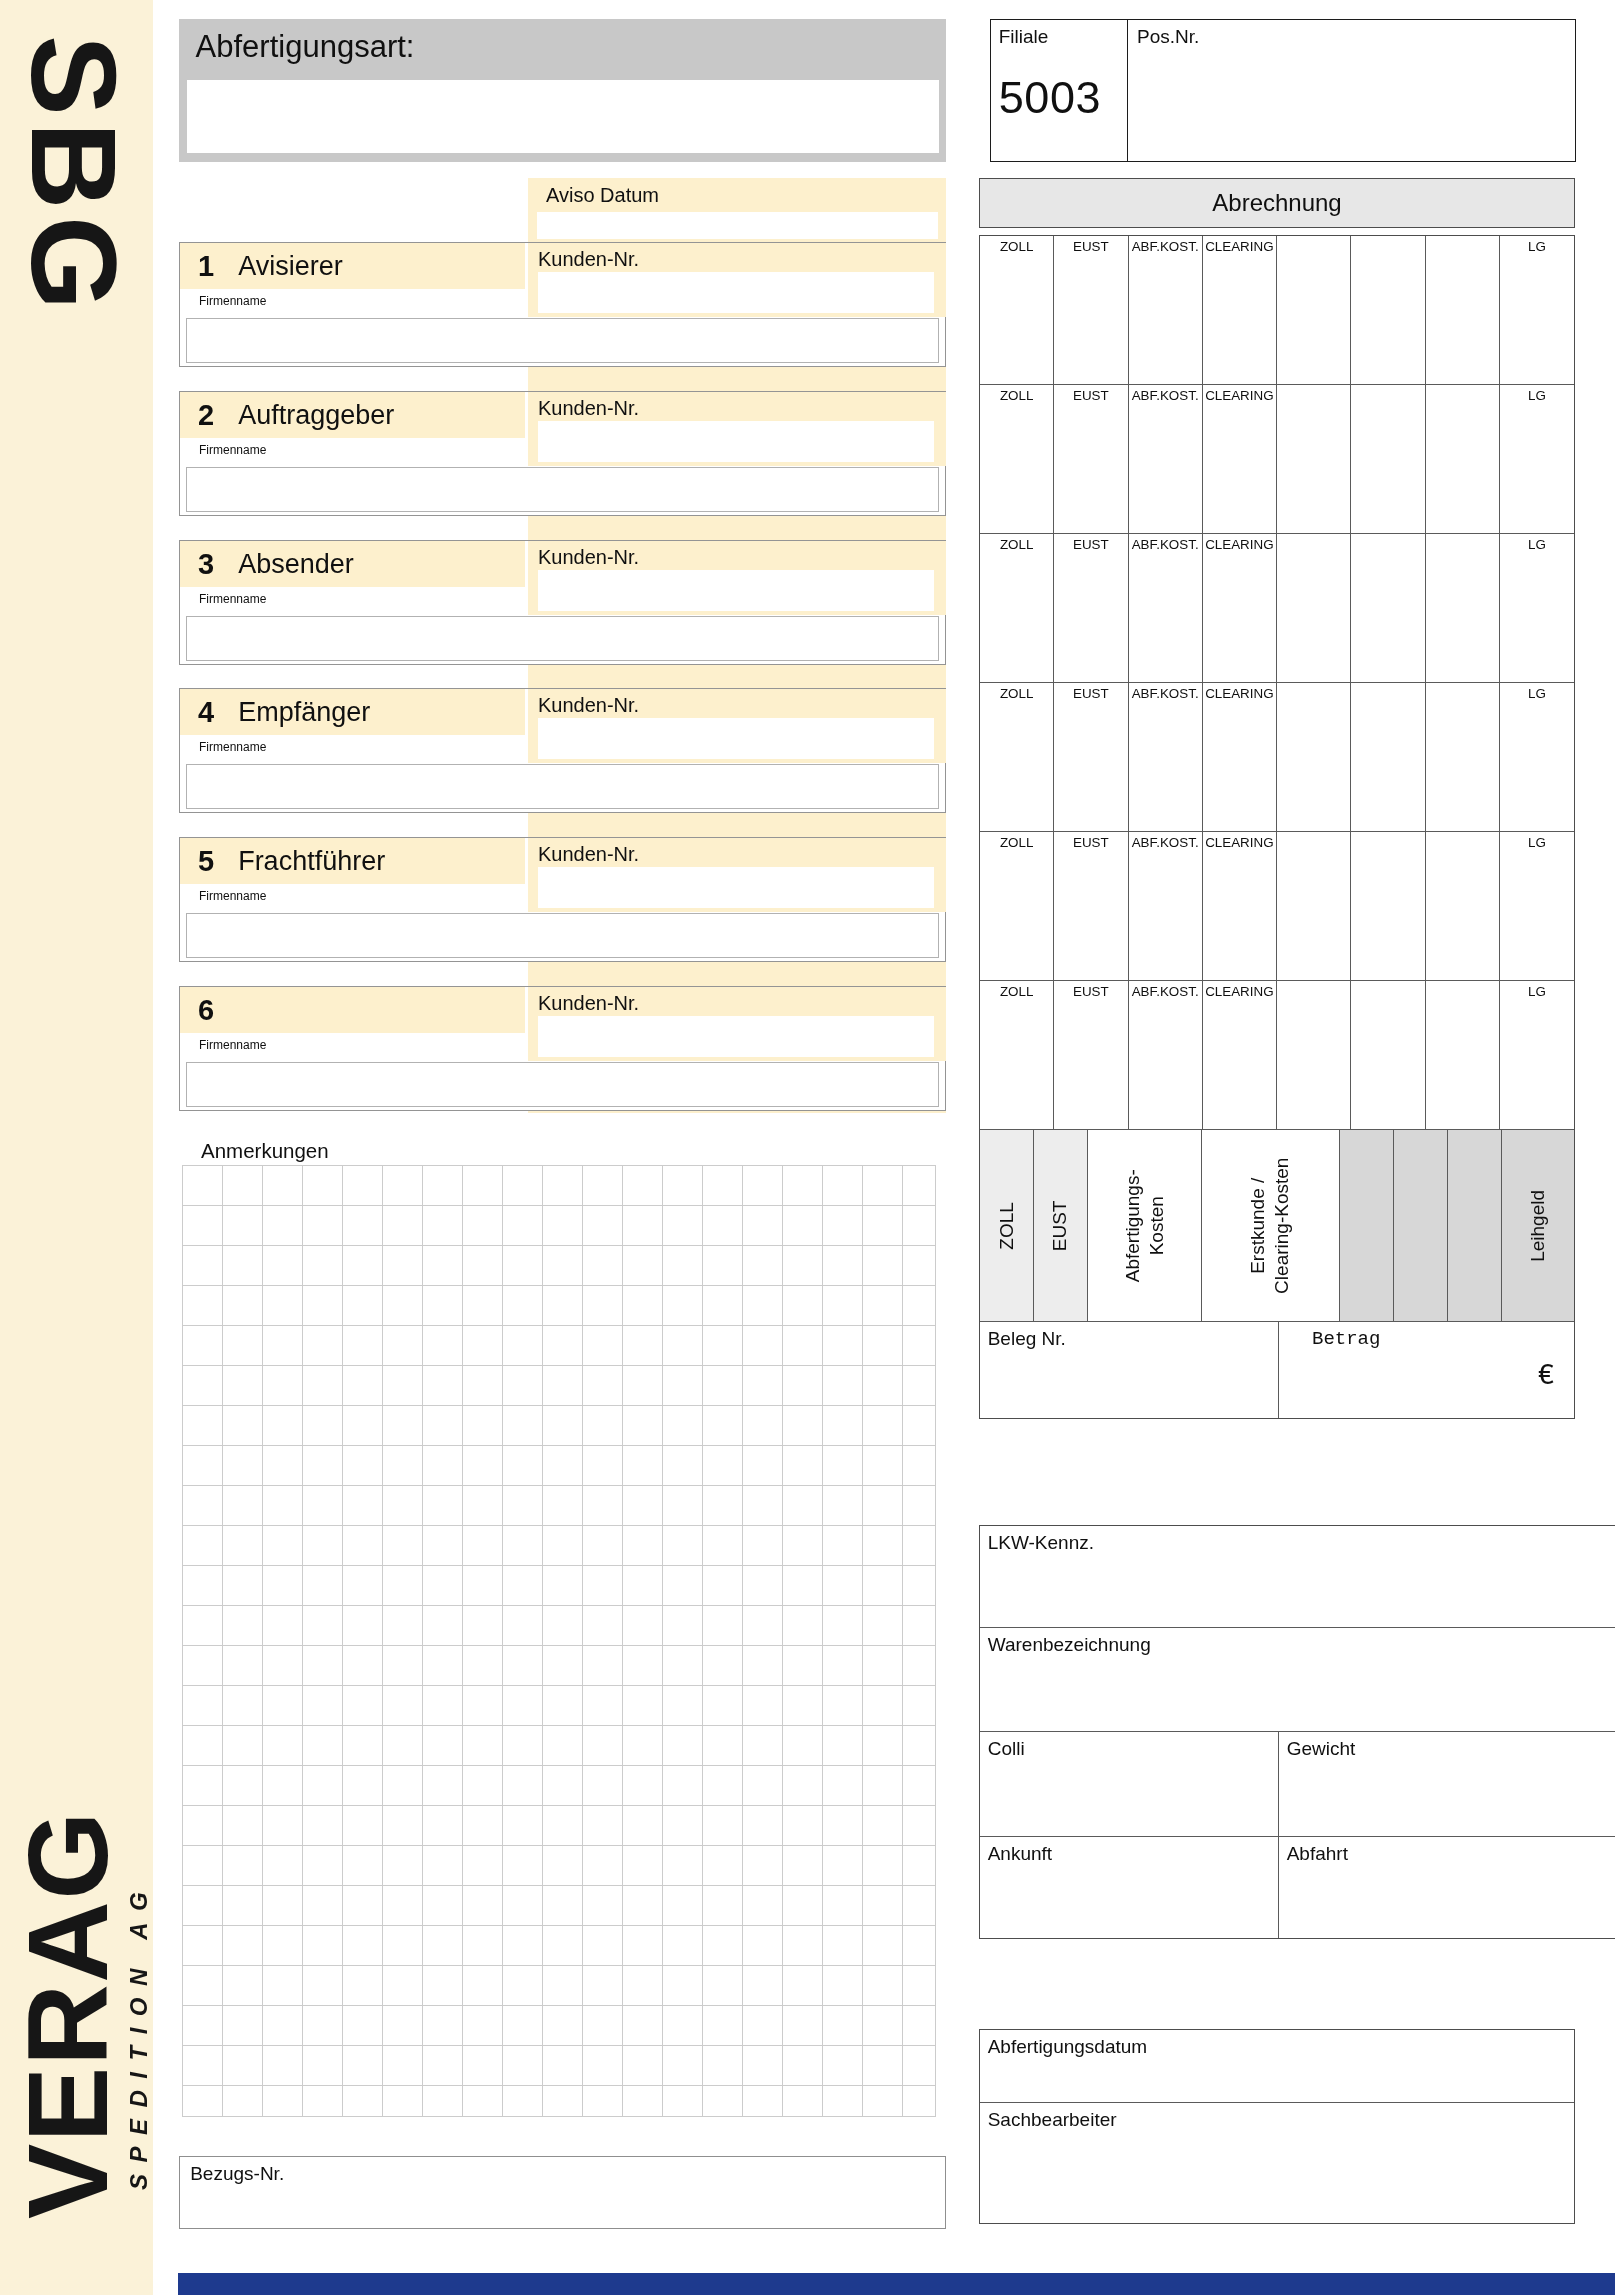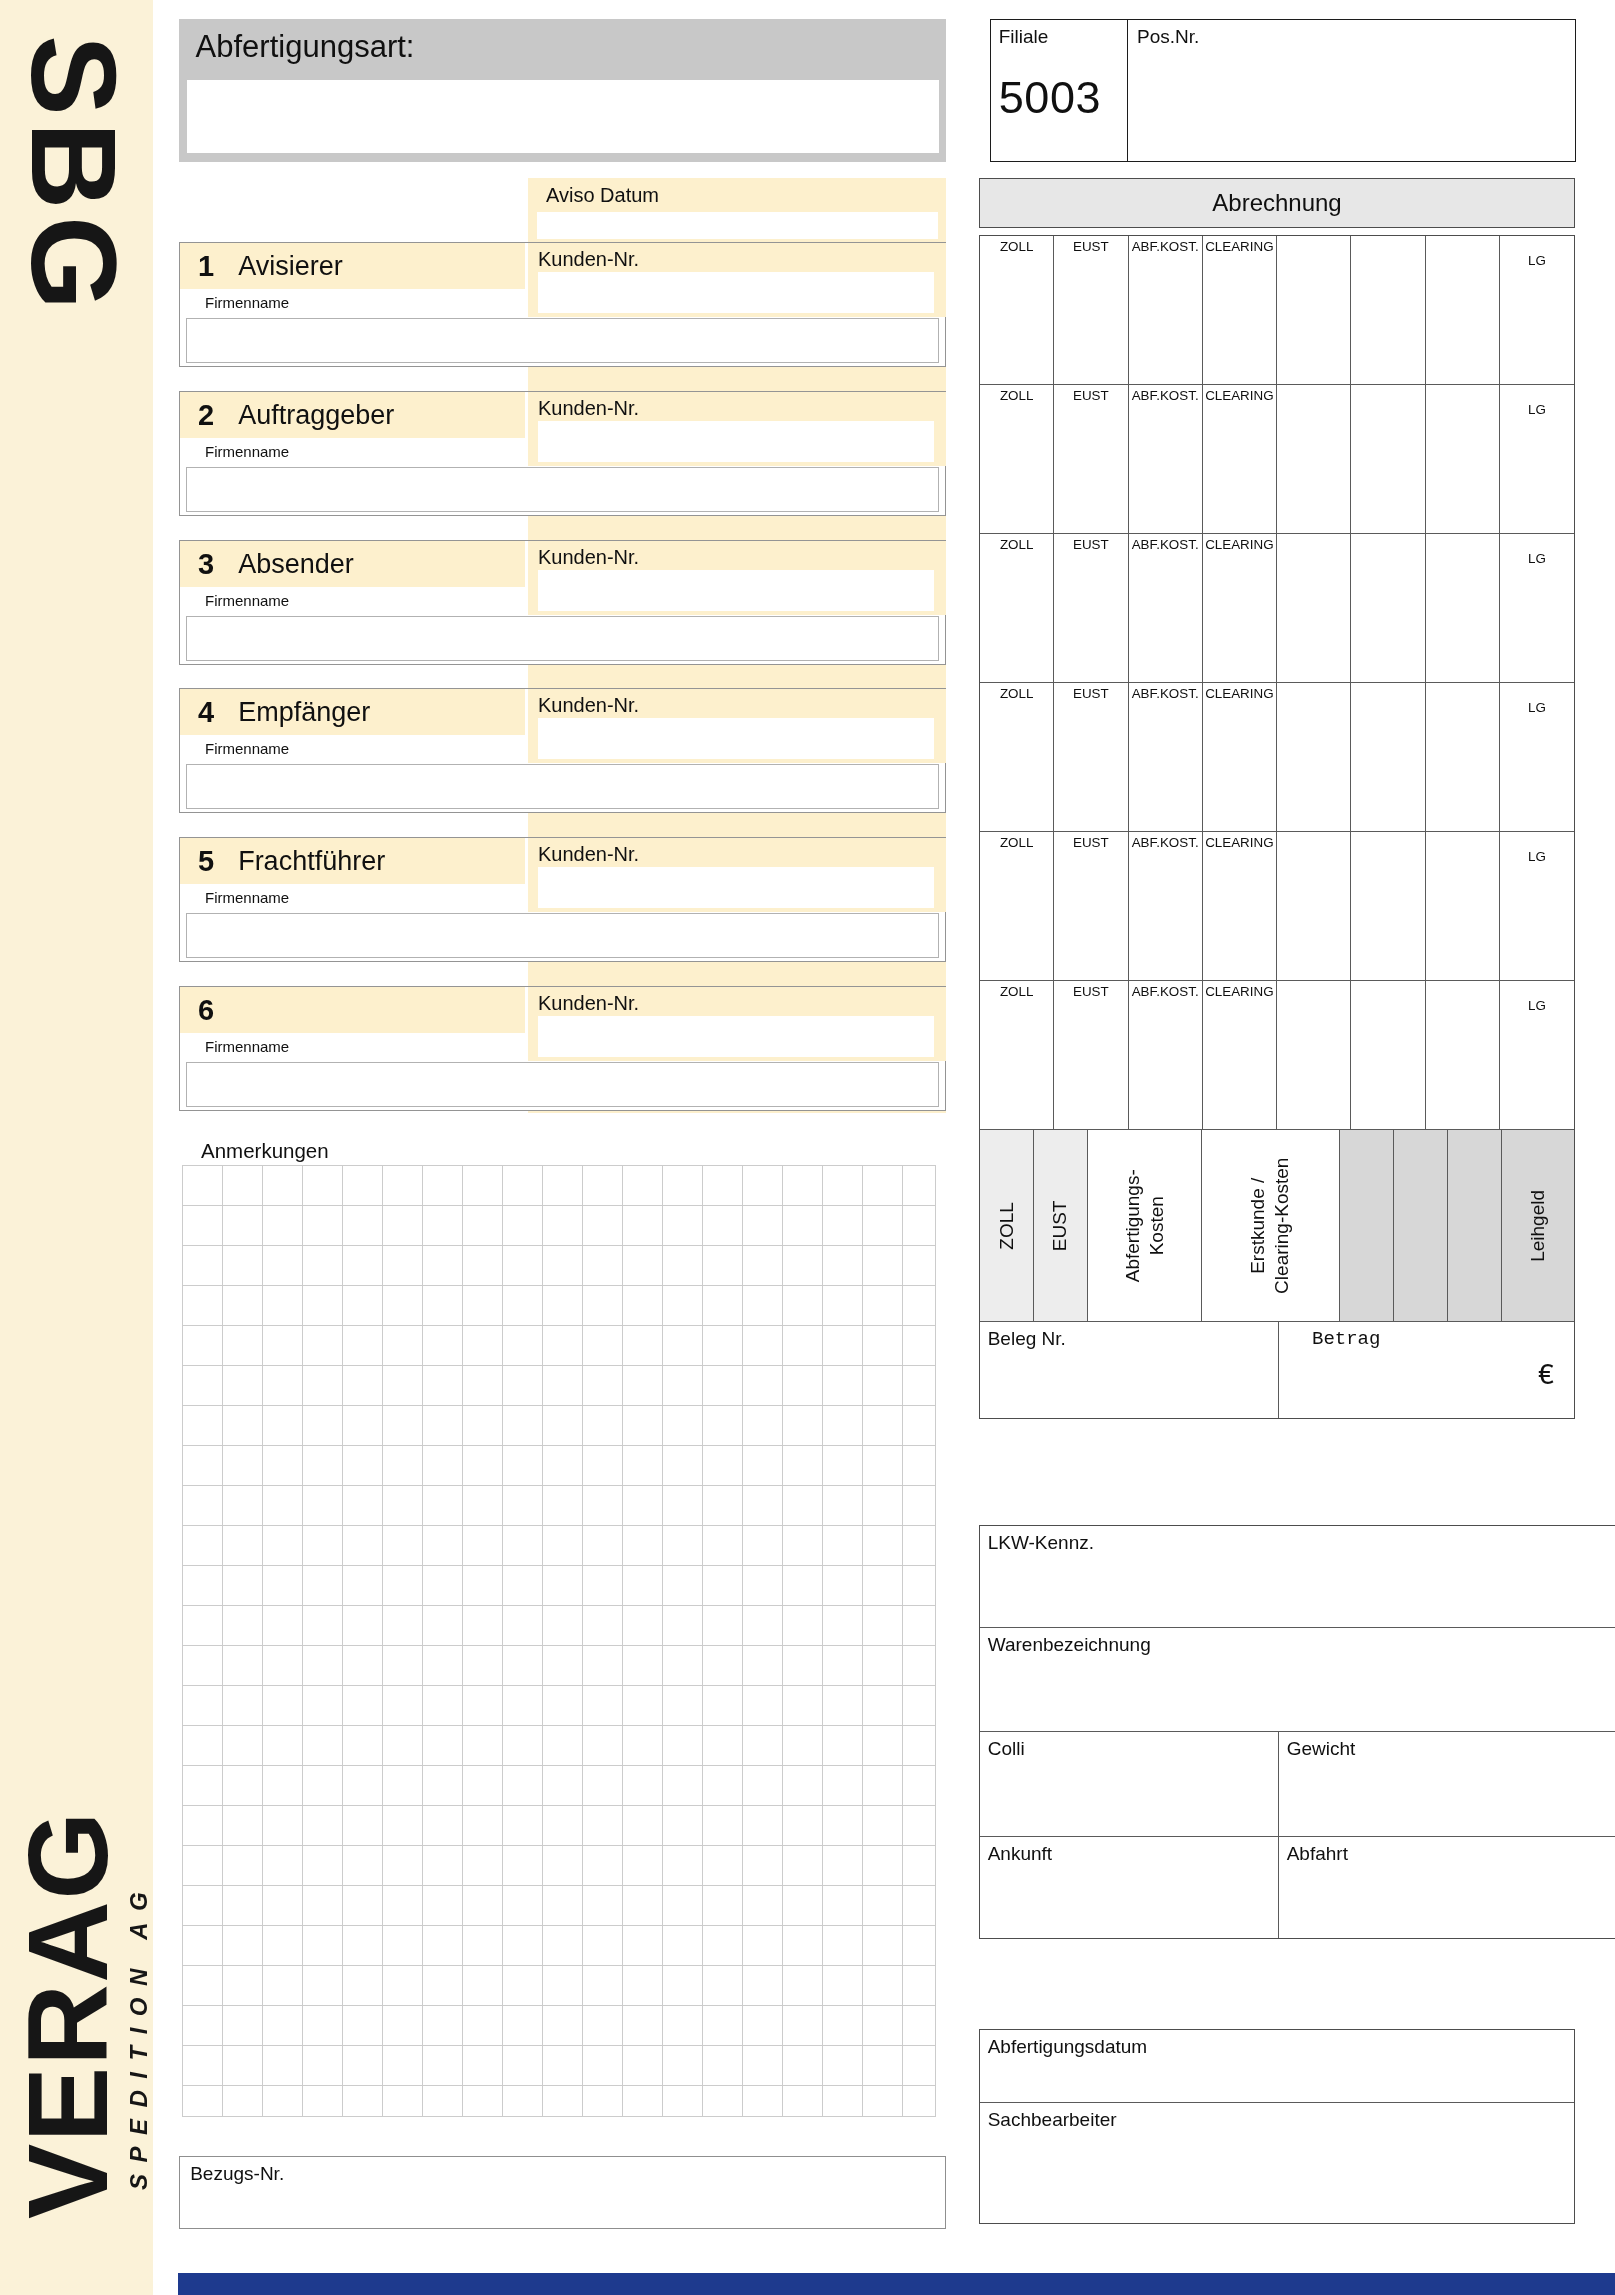--- a/index.html
+++ b/index.html
@@ -43,30 +43,30 @@
   #aviso-input { left:537px; top:212px; width:401px; height:27px; background:#ffffff; }
 
   
   .section { left:179px; width:767px; height:125px; background:#ffffff; border:1.3px solid #949494; }
   .band { position:absolute; left:0; top:0; width:345px; height:46px; background:#fdf0cd; display:flex; align-items:center; }
   .band .num { font-size:29px; font-weight:bold; margin-left:18px; }
   .band .pname { font-size:27px; margin-left:24px; }
   .kreg { position:absolute; left:348px; top:0; width:418px; height:74px; background:#fdf0cd; }
   .klabel { position:absolute; left:358px; top:5.1px; font-size:20px; }
   .kinput { position:absolute; left:358px; top:29px; width:396px; height:41px; background:#ffffff; }
-  .fnlabel { position:absolute; left:19px; top:51px; font-size:15px;margin-left:6px; }
+  .fnlabel { position:absolute; left:19px; top:51px; font-size:12px; }
   .fnbox { position:absolute; left:6.4px; top:75px; width:753px; height:45px; background:#ffffff; border:1.3px solid #b2b2b2; }
 
   
   #abr-header { left:979px; top:178px; width:596px; height:50px; background:#e7e7e7; border:1.3px solid #4d4d4d;
     display:flex; align-items:center; justify-content:center; font-size:24px; }
   #abr-table { left:979px; top:235px; width:596px; border:1.3px solid #4d4d4d; background:#ffffff; }
   .abr-row { height:149px; border-bottom:1.3px solid #5a5a5a; display:grid; grid-template-columns:repeat(8,1fr); }
   .abr-cell { border-right:1.3px solid #5a5a5a; padding-top:3.2px; text-align:center; }
-  .abr-cell:last-child { border-right:none;margin-top:14px; }
+  .abr-cell:last-child { border-right:none; }
   .abr-cell-label { font-size:13.4px; }
   #abr-footer { height:192px; border-bottom:1.3px solid #5a5a5a; display:grid; grid-template-columns:repeat(8,1fr); }
   .foot-cell { border-right:1.3px solid #5a5a5a; display:flex; align-items:center; justify-content:center; overflow:visible; }
   .foot-cell:last-child { border-right:none; }
   .foot-cell.shade-light { background:#ededed; }
   .foot-cell.shade-dark { background:#d7d7d7; }
   .rot { transform:rotate(-90deg); white-space:pre; text-align:center; font-size:19px; line-height:1.25; flex:none; }
   #beleg-row { height:96px; display:grid; grid-template-columns:299px 1fr;gap:24px; }
   #beleg-cell { border-right:1.3px solid #5a5a5a; padding:6.4px 7.7px; }
   #betrag-cell { position:relative; padding:6.4px 9px;font-family:Liberation Mono, monospace; }

